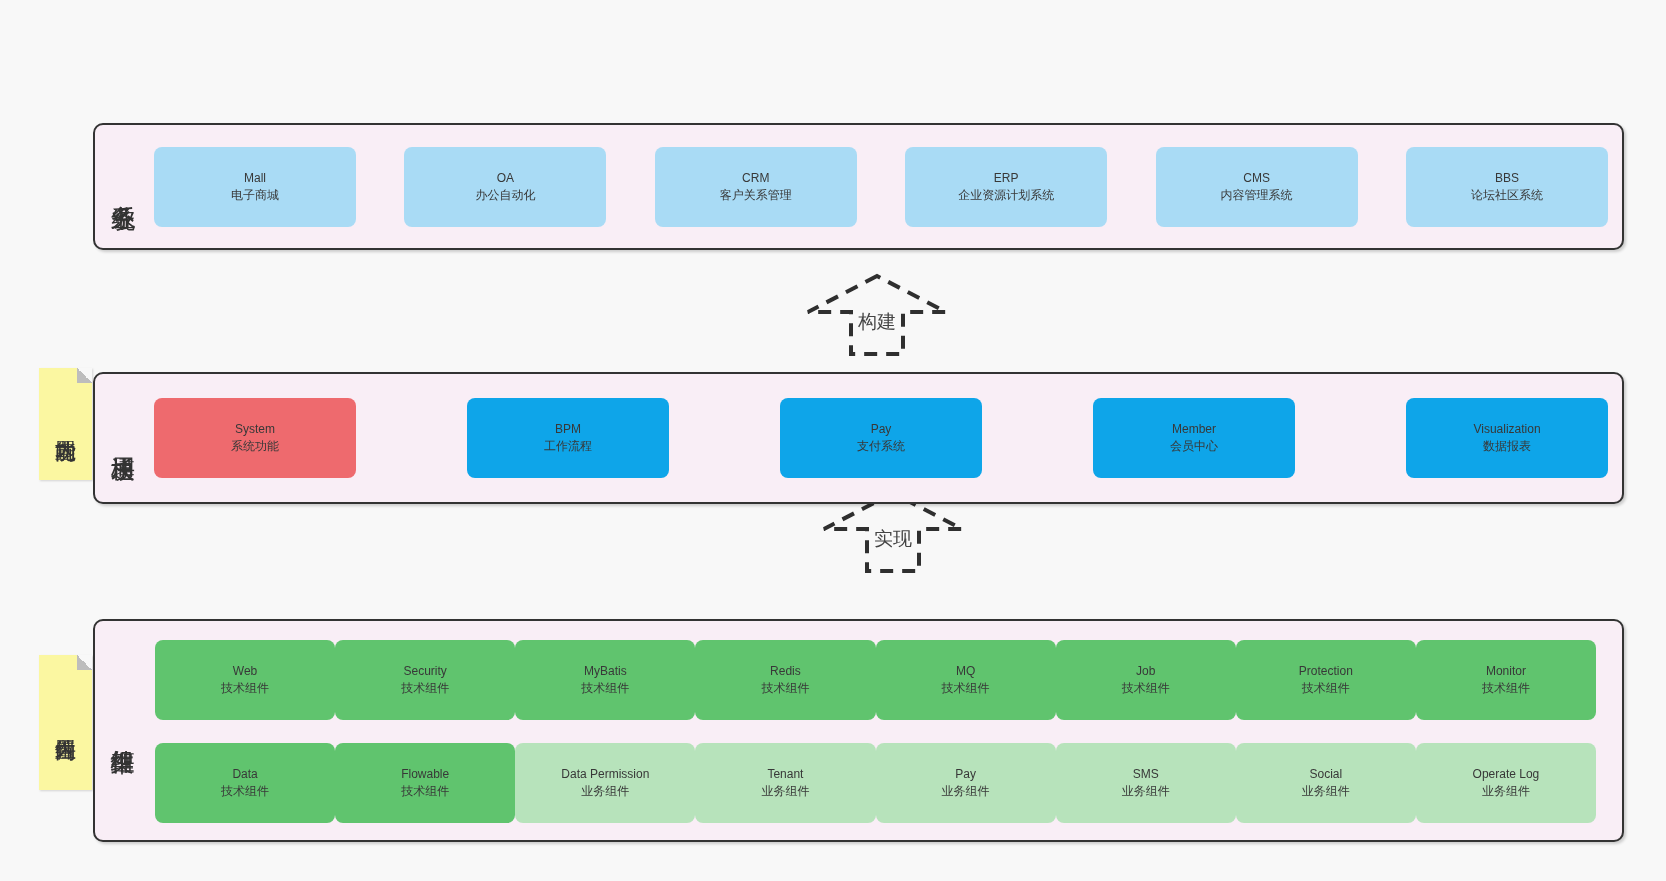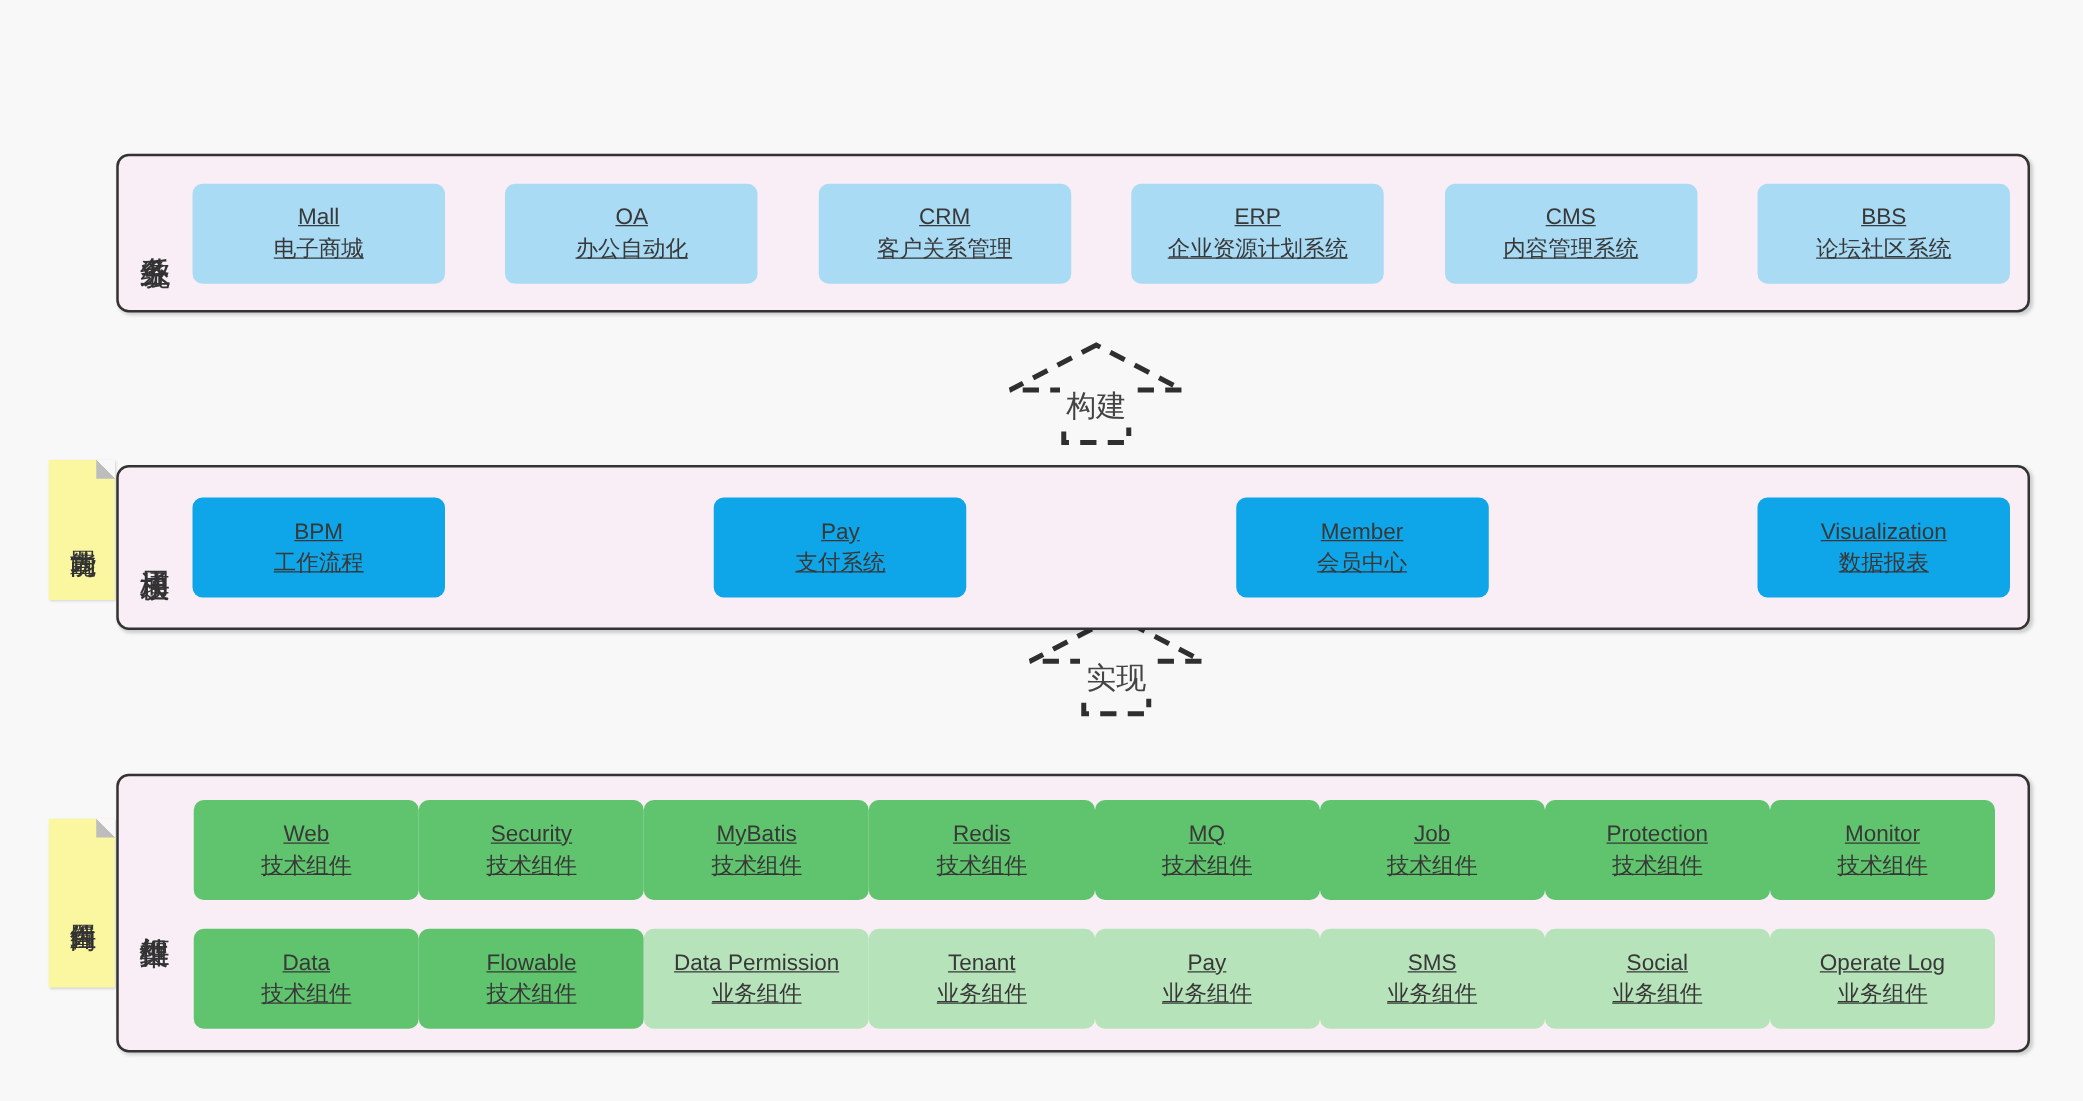--- a/index.html
+++ b/index.html
@@ -28,21 +28,21 @@
   }
   .band-content-grid{
     position:absolute;left:60px;right:26px;top:19px;bottom:17px;
     display:flex;flex-direction:column;justify-content:space-between;
   }
   .grid-row{display:flex;justify-content:space-between;}
   
   .box{
     box-sizing:border-box;border-radius:8px;
     display:flex;flex-direction:column;align-items:center;justify-content:center;
-    text-align:center;font-size:18px;line-height:1.4;padding:0 10px;text-decoration:underline;
+    text-align:center;font-size:12px;line-height:1.4;padding:0 10px;
   }
   .box-wide{width:202px;height:80px;padding:0 14px;}
   .box-small{width:181px;height:80px;}
   .b-blue{background:#a9dbf5;}
   .b-red{background:#ee6a6e;}
   .b-pink{background:#0ea5e9;}
   .g-dark{background:#60c46e;}
   .g-light{background:#b7e3bb;}
   .box .t,.box .s{width:100%;}
   
@@ -56,21 +56,21 @@
   .sticky::after{
     content:"";position:absolute;top:0;right:0;width:15px;height:15px;
     background:linear-gradient(225deg,#f8f8f8 0 50%,#bdbdbd 50% 100%);
   }
   .band{z-index:1;}
   
   .arrow{position:absolute;width:150px;height:86px;}
   .arrow svg{position:absolute;inset:0;width:100%;height:100%;}
   .arrow-label{
     position:absolute;left:50%;top:36px;transform:translateX(-50%);
-    background:#f8f8f8;padding:1px 5px;font-size:24px;color:#444;white-space:nowrap;
+    background:#f8f8f8;padding:1px 5px;font-size:19px;color:#444;white-space:nowrap;
   }
 </style>
 </head>
 <body>
 
 <div id="stage">
 
   <div class="band" style="top:123px;height:127px;">
     <div class="band-label lh-tight">业务系统</div>
     <div class="band-content">
@@ -105,20 +105,24 @@
     <svg viewBox="0 0 150 86">
       <path d="M75 4 L6 40 L49 40 L49 82 L101 82 L101 40 L144 40 Z" fill="none" stroke="#2f2f2f" stroke-width="4" stroke-dasharray="13 9"></path>
     </svg>
     <span class="arrow-label">构建</span>
   </div>
 
   <div class="sticky" style="top:368px;height:112px;">内置功能</div>
   <div class="band" style="top:372px;height:132px;">
     <div class="band-label lh-mid">通用模块</div>
     <div class="band-content">
+      <div class="box box-wide b-red">
+        <div class="t">System</div>
+        <div class="s">系统功能</div>
+      </div>
       <div class="box box-wide b-pink">
         <div class="t">BPM</div>
         <div class="s">工作流程</div>
       </div>
       <div class="box box-wide b-pink">
         <div class="t">Pay</div>
         <div class="s">支付系统</div>
       </div>
       <div class="box box-wide b-pink">
         <div class="t">Member</div>

